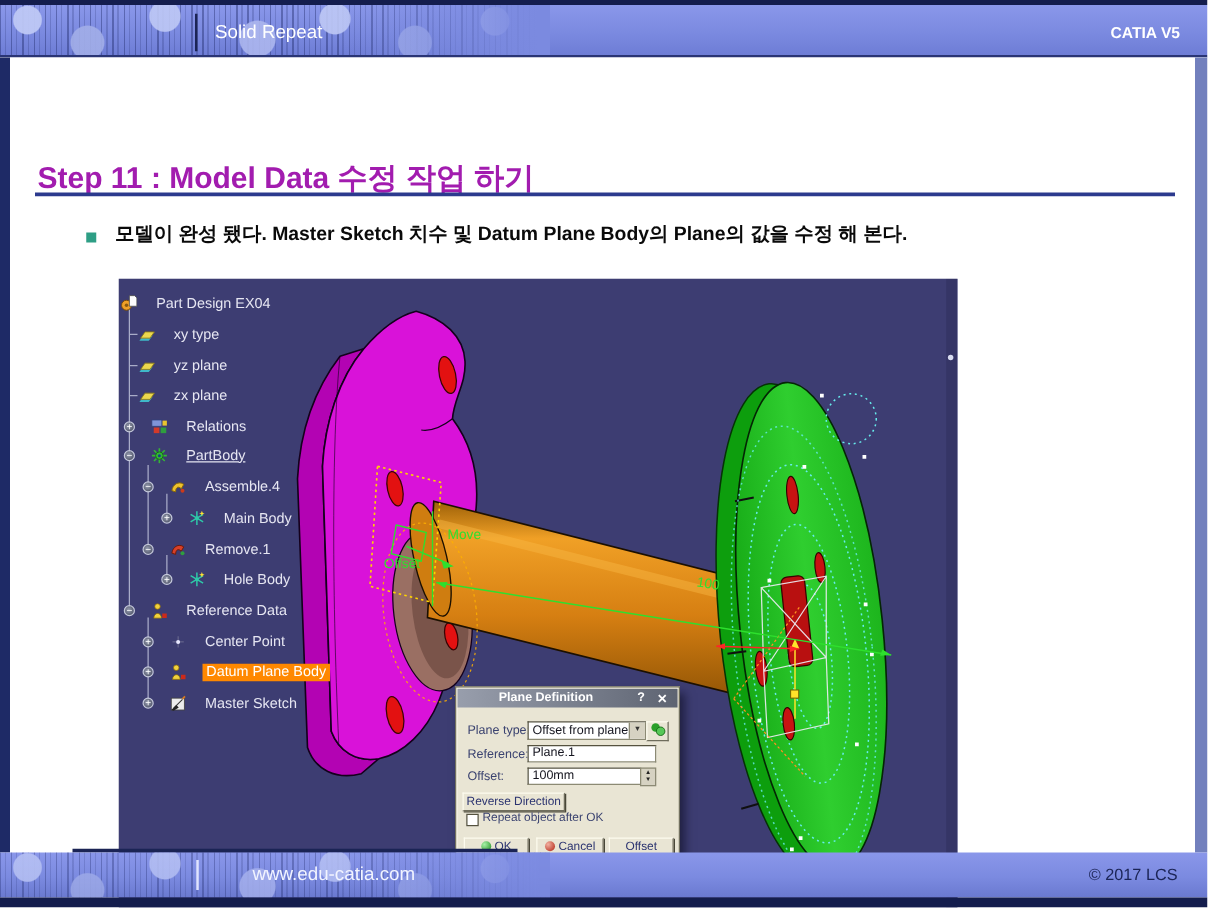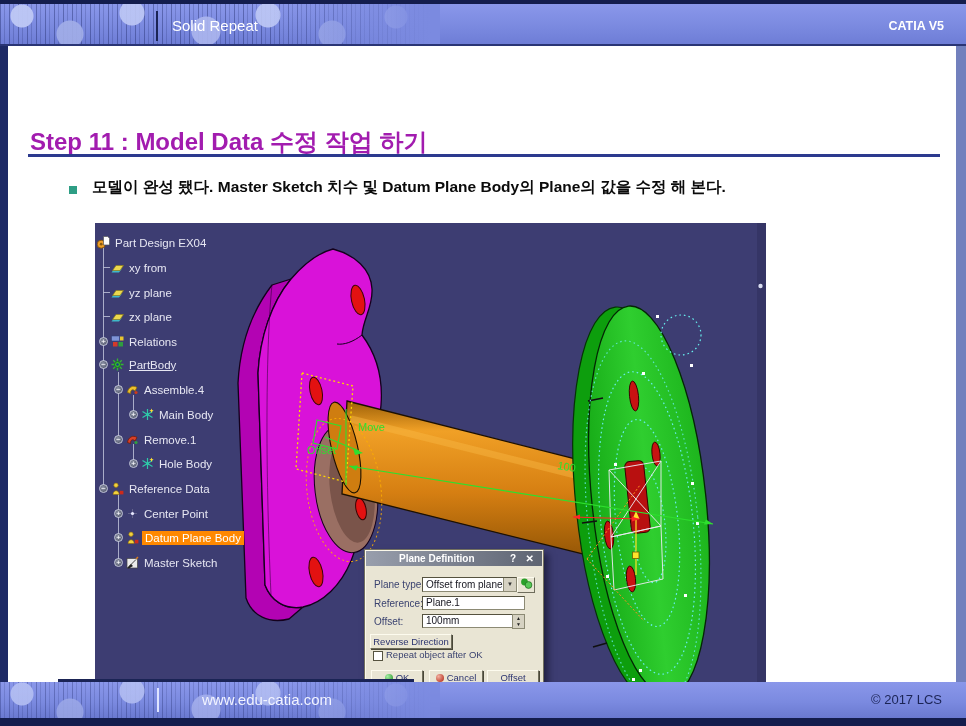--- a/index.html
+++ b/index.html
@@ -44,21 +44,21 @@
   .f-url{position:absolute;left:166px;top:9px;font-size:15px;color:#f2f4ff;margin-left:36px;}
   .f-copy{position:absolute;right:24px;top:10px;font-size:13px;color:#1b2455;}
   .botstrip{position:absolute;left:0;top:718px;width:966px;height:8px;background:#141d4d;}
 
   
   .catia-shot{position:absolute;left:95px;top:177px;width:671px;height:503px;
               background:#3d3d72;overflow:hidden;}
   .scene{position:absolute;left:0;top:0;}
 
   
-  .trow{position:absolute;height:15px;display:flex;align-items:center;gap:3px;
+  .trow{position:absolute;height:15px;display:flex;align-items:center;gap:13px;
         color:#e6e6f2;font-size:11.5px;white-space:nowrap;cursor:default;}
   .exp{width:9px;height:9px;border-radius:50%;flex:0 0 9px;box-sizing:border-box;
        background:radial-gradient(circle at 3px 3px,#9aa0b4,#3c4154);
        border:1px solid #c4c8da;color:#ffffff;font-size:8px;line-height:7px;text-align:center;overflow:hidden;}
   .exp.plus::before{content:"+";}
   .exp.minus::before{content:"\2212";}
   .ticon{width:13px;height:13px;flex:0 0 13px;}
   .tlabel{padding:0 2px;}
   .tlabel.u{text-decoration:underline;}
   .tlabel.hl{background:#ff8800;color:#ffffff;padding:1px 3px;text-align:right;}
@@ -283,21 +283,21 @@
       <div class="trow" style="left:2px;top:12px">
         <svg class="ticon">
             <use href="#i-part"></use>
           </svg>
         <span class="tlabel">Part Design EX04</span>
       </div>
       <div class="trow" style="left:16px;top:37px">
         <svg class="ticon">
             <use href="#i-plane"></use>
           </svg>
-        <span class="tlabel">xy from</span>
+        <span class="tlabel">xy type</span>
       </div>
       <div class="trow" style="left:16px;top:62px">
         <svg class="ticon">
             <use href="#i-plane"></use>
           </svg>
         <span class="tlabel">yz plane</span>
       </div>
       <div class="trow" style="left:16px;top:86px">
         <svg class="ticon">
             <use href="#i-plane"></use>

